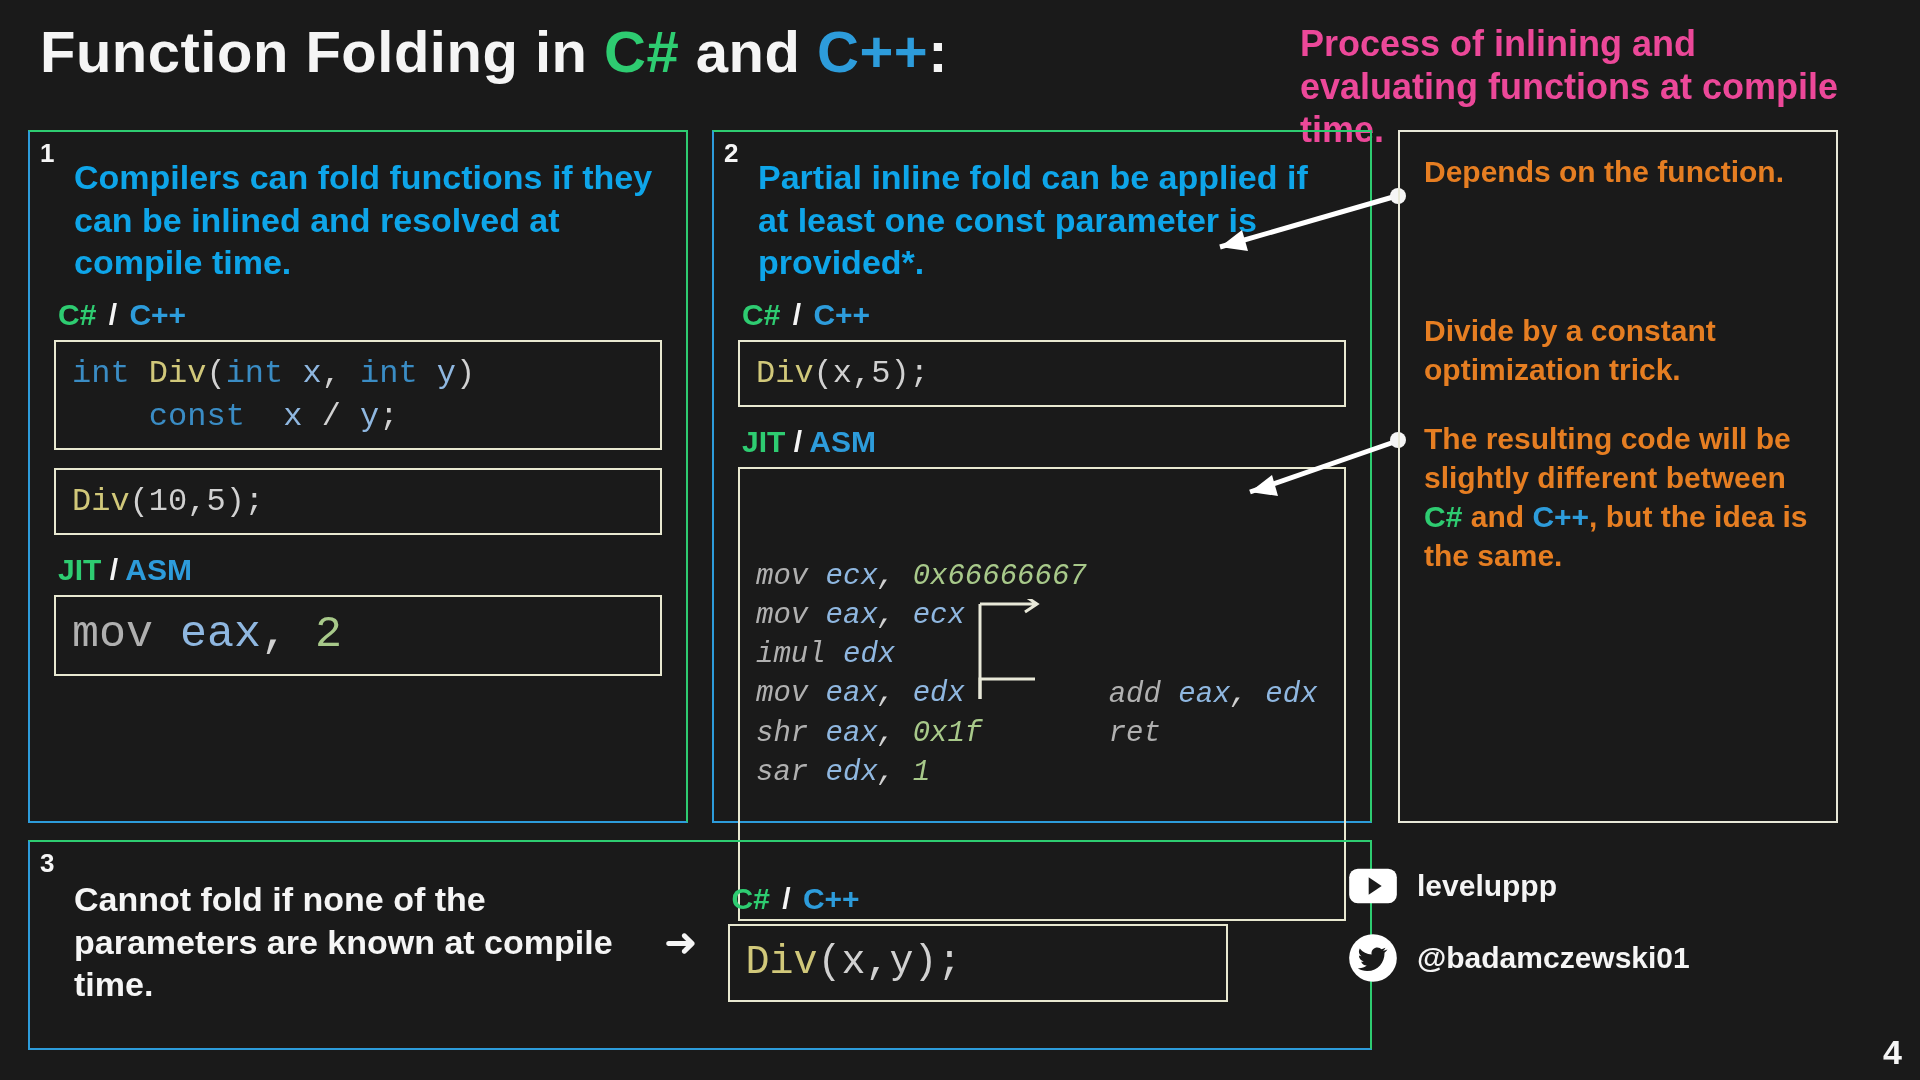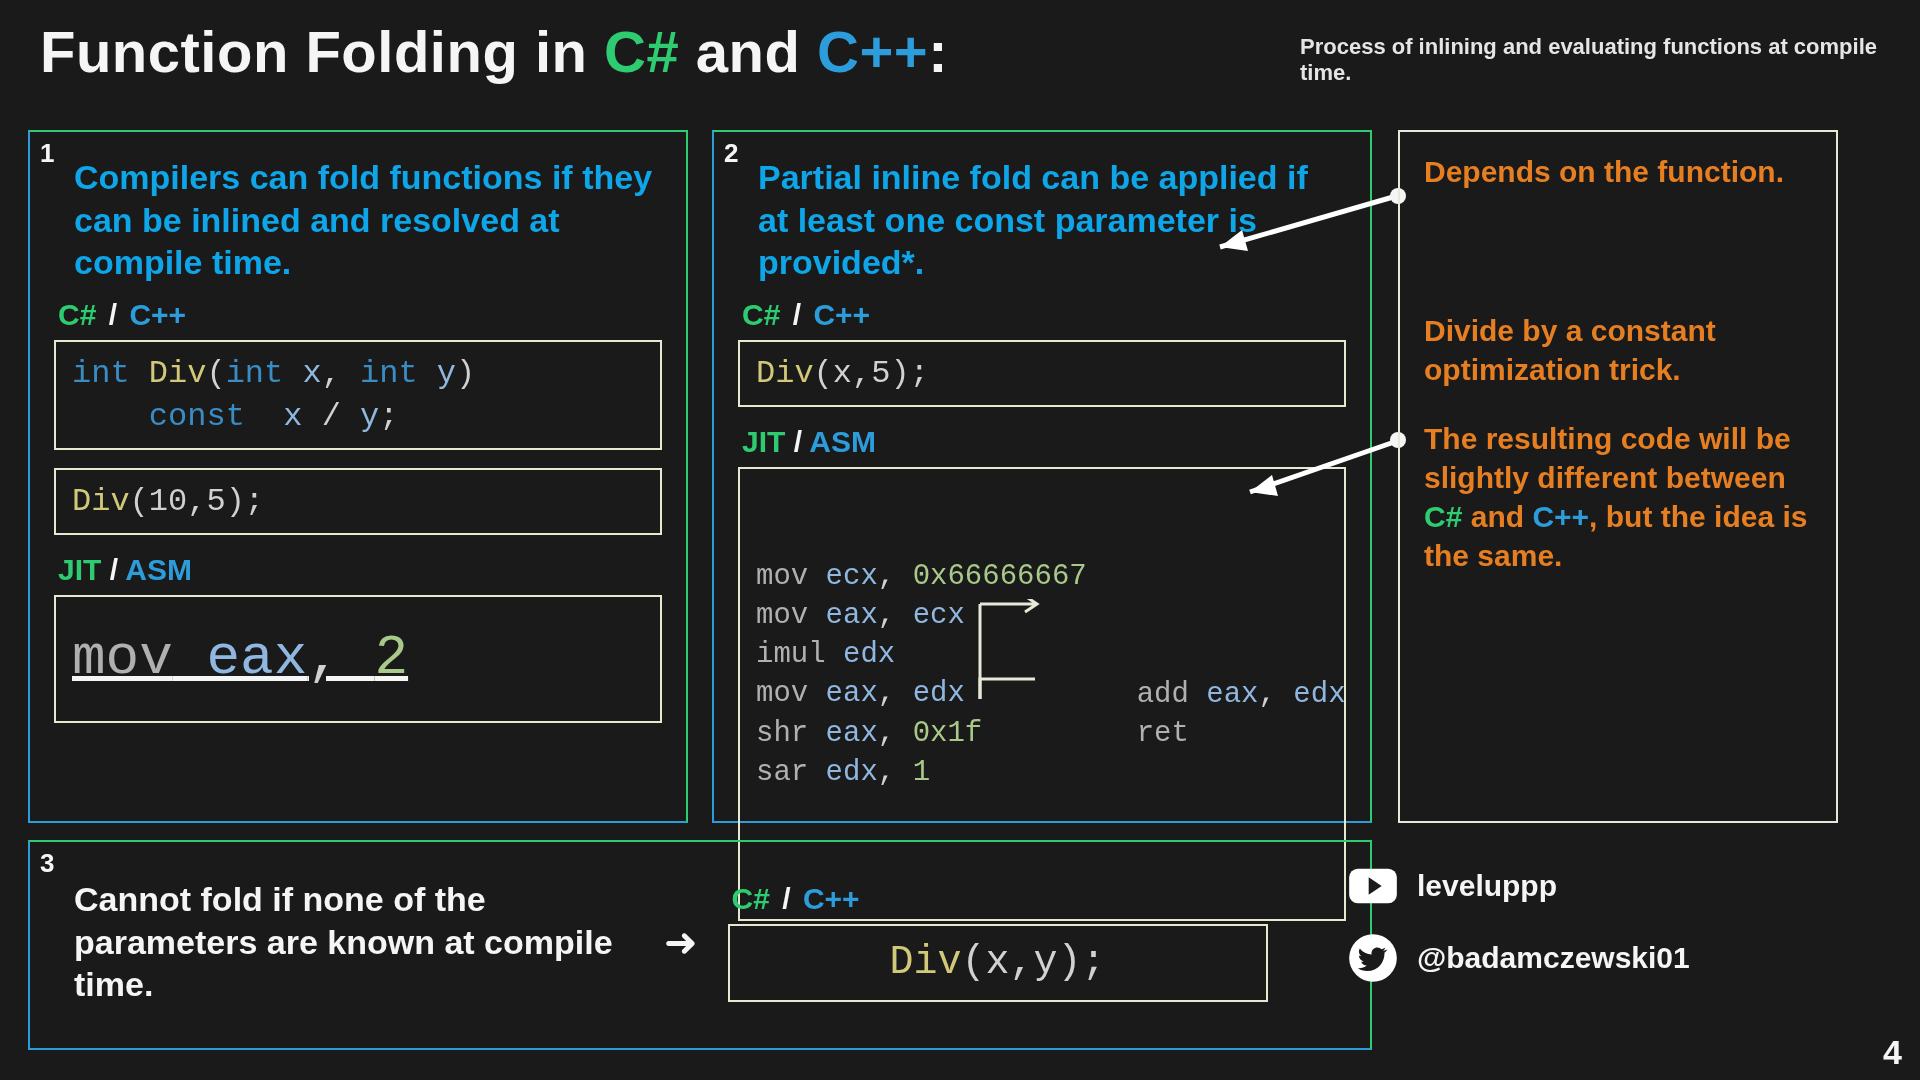--- a/index.html
+++ b/index.html
@@ -3,21 +3,21 @@
 <meta charset="utf-8">
 <style>
   * { box-sizing: border-box; margin: 0; padding: 0; }
   html, body { width: 1920px; height: 1080px; overflow: hidden; background: #1a1a1a; }
   body { font-family: "Segoe UI", Arial, sans-serif; color: #f5f5f5; position: relative; }
 
   .title-row { position: absolute; left: 40px; top: 18px; right: 40px; height: 90px; }
   .title { font-size: 58px; font-weight: 700; letter-spacing: 0.5px; }
   .title .csharp { color: #2ecc71; }
   .title .cpp { color: #2d9cdb; }
-  .subtitle { position: absolute; right: 0; top: 16px; width: 580px; font-size: 22px; font-weight: 700; line-height: 1.2; color: #e5e5e5; }
+  .subtitle { position: absolute; right: 0; top: 4px; width: 580px; font-size: 36px; font-weight: 700; line-height: 1.2; color: #ec4899; }
 
   .panel { position: absolute; border: 2px solid; padding: 18px 24px 24px 24px; }
   .panel .num { position: absolute; left: 10px; top: 6px; font-size: 26px; font-weight: 800; color: #f5f5f5; }
   .panel .desc { font-size: 34px; font-weight: 700; line-height: 1.25; margin-left: 20px; margin-top: 6px; margin-bottom: 14px; color: #0ea5e9; }
 
   .panel1 { left: 28px; top: 130px; width: 660px; height: 693px; border-color: transparent; border-top: 2px solid #2ecc71; border-right: 2px solid #2ecc71;
             border-left: 2px solid #2d9cdb; border-bottom: 2px solid #2d9cdb; }
   .panel2 { left: 712px; top: 130px; width: 660px; height: 693px; border-color: transparent; border-top: 2px solid #2ecc71; border-right: 2px solid #2ecc71;
             border-left: 2px solid #2d9cdb; border-bottom: 2px solid #2d9cdb; }
   .panel3 { left: 28px; top: 840px; width: 1344px; height: 210px; border-color: transparent; border-top: 2px solid #2ecc71; border-right: 2px solid #2ecc71;
@@ -26,21 +26,21 @@
 
   .lang-label { font-size: 30px; font-weight: 800; margin: 12px 0 8px 4px; }
   .lang-label .csh { color: #2ecc71; }
   .lang-label .slash { color: #f5f5f5; margin: 0 4px; }
   .lang-label .cp { color: #2d9cdb; }
   .jit-label { font-size: 30px; font-weight: 800; margin: 18px 0 8px 4px; }
   .jit-label .jit { color: #2ecc71; }
   .jit-label .asm { color: #2d9cdb; }
 
   .codebox { border: 2px solid #e8e8d0; padding: 10px 16px; font-family: "Consolas", "Courier New", monospace; font-size: 32px; line-height: 1.35; white-space: pre; }
-  .codebox.big { font-size: 56px; padding: 24px 16px; text-decoration: underline; }
+  .codebox.big { font-size: 45px; padding: 8px 16px; }
   .kw { color: #3a8cc4; }
   .fn { color: #d1c87a; }
   .id { color: #8fb7e0; }
   .op { color: #d1d1d1; }
   .num-lit { color: #a8c98a; }
   .reg { color: #8fb7e0; }
   .mn { color: #b0b0b0; }
 
   .note { color: #e67e22; font-size: 30px; font-weight: 700; line-height: 1.3; }
   .note .csh { color: #2ecc71; }
@@ -52,21 +52,21 @@
   .soc-text { font-size: 30px; font-weight: 600; color: #f5f5f5; }
 
   .page-num { position: absolute; right: 18px; bottom: 8px; font-size: 34px; font-weight: 800; color: #f5f5f5; }
 
   .arrow-svg { position: absolute; pointer-events: none; }
 
   .panel3 .desc3 { font-size: 34px; font-weight: 700; line-height: 1.25; width: 560px; margin-left: 20px; margin-top: 0; }
   .panel3 .arrow-right { font-size: 40px; margin: 0 30px; }
   .panel3 .right-block { flex: 1; }
 
-  .asm-col-wrap { display: flex; gap: 50px; }
+  .asm-col-wrap { display: flex; gap: 22px; font-style: italic; }
   .asm-col { white-space: pre; }
 
   .dot { position: absolute; width: 16px; height: 16px; border-radius: 50%; background: #f5f5f5; }
 </style>
 </head>
 <body>
 
 <div class="title-row">
   <div class="title">
     <span>Function Folding in </span><span class="csharp">C#</span><span> and </span><span class="cpp">C++</span><span>:</span>
@@ -149,21 +149,21 @@
 <div class="panel panel3">
   <div class="num">3</div>
   <div class="desc3">Cannot fold if none of the parameters are known at compile time.</div>
   <div class="arrow-right">➜</div>
   <div class="right-block">
     <div class="lang-label" style="margin-top:0;">
       <span class="csh">C#</span>
       <span class="slash">/</span>
       <span class="cp">C++</span>
     </div>
-    <div class="codebox" style="font-size:40px; width:540px;text-align:center;"><span class="fn">Div</span><span class="op">(x,y);</span></div>
+    <div class="codebox" style="font-size:40px; width:500px;"><span class="fn">Div</span><span class="op">(x,y);</span></div>
   </div>
 </div>
 
 <div class="socials">
   <div class="soc-row">
     <svg class="soc-icon" viewBox="0 0 24 24">
         <rect x="1" y="4" width="22" height="16" rx="4" fill="#fff"></rect>
         <polygon points="10,8 10,16 16,12" fill="#1a1a1a"></polygon>
       </svg>
     <span class="soc-text">leveluppp</span>

